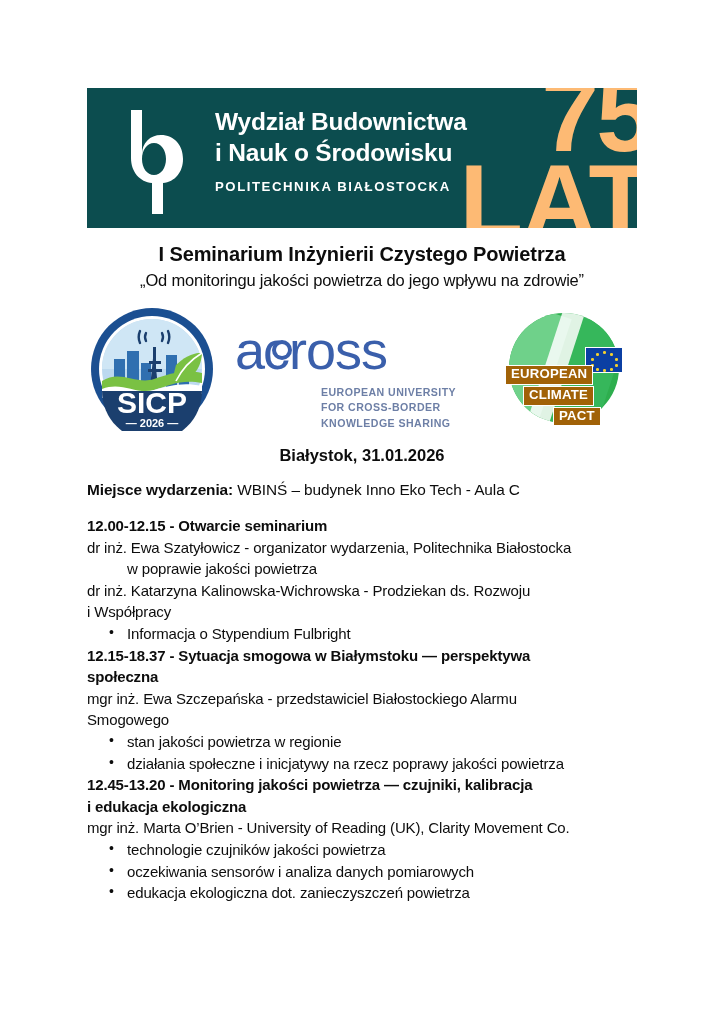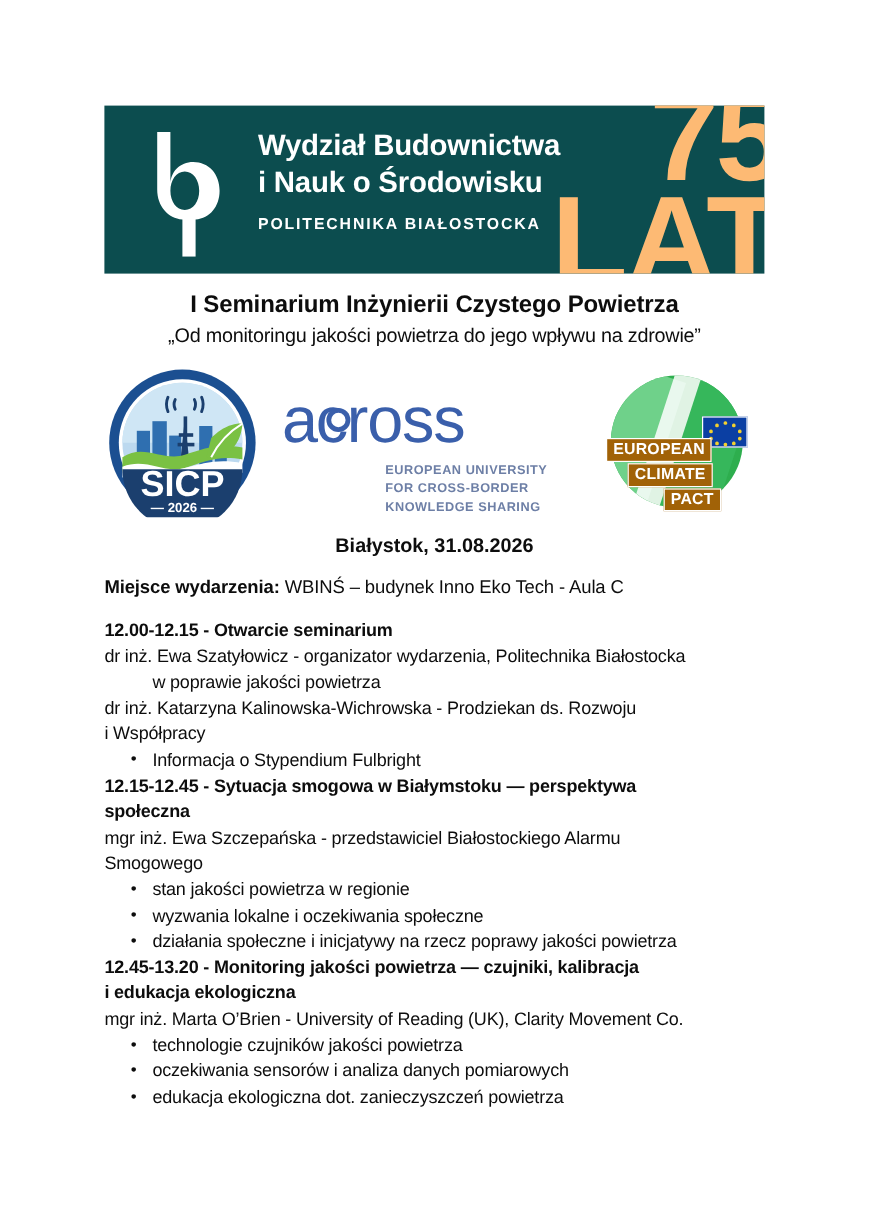--- a/index.html
+++ b/index.html
@@ -393,48 +393,47 @@
       <span class="star" style="left:10px;top:5px"></span>
     </div>
     <div class="ecp-lines">
       <span class="ecp-line l1">EUROPEAN</span>
       <span class="ecp-line l2">CLIMATE</span>
       <span class="ecp-line l3">PACT</span>
     </div>
   </div>
 </div>
 
-<div class="place-date">Białystok, 31.08.2026</div>
+<div class="place-date">Białystok, 31.01.2026</div>
 
 <div class="venue">
   <b>Miejsce wydarzenia:</b>
   <span>WBINŚ – budynek Inno Eko Tech - Aula C</span>
 </div>
 
 <div class="agenda">
 
   <div>
     <div class="sess-head">12.00-12.15 - Otwarcie seminarium</div>
     <div class="sess-speaker">dr inż. Ewa Szatyłowicz - organizator wydarzenia, Politechnika Białostocka</div>
     <div class="cont-line">w poprawie jakości powietrza</div>
     <div class="sess-speaker">dr inż. Katarzyna Kalinowska-Wichrowska - Prodziekan ds. Rozwoju</div>
     <div class="sess-speaker">i Współpracy</div>
     <ul class="bullets">
       <li>Informacja o Stypendium Fulbright</li>
     </ul>
   </div>
 
   <div>
-    <div class="sess-head">12.15-12.45 - Sytuacja smogowa w Białymstoku — perspektywa</div>
+    <div class="sess-head">12.15-18.37 - Sytuacja smogowa w Białymstoku — perspektywa</div>
     <div class="sess-head">społeczna</div>
     <div class="sess-speaker">mgr inż. Ewa Szczepańska - przedstawiciel Białostockiego Alarmu</div>
     <div class="sess-speaker">Smogowego</div>
     <ul class="bullets">
       <li>stan jakości powietrza w regionie</li>
-      <li>wyzwania lokalne i oczekiwania społeczne</li>
       <li>działania społeczne i inicjatywy na rzecz poprawy jakości powietrza</li>
     </ul>
   </div>
 
   <div>
     <div class="sess-head">12.45-13.20 - Monitoring jakości powietrza — czujniki, kalibracja</div>
     <div class="sess-head">i edukacja ekologiczna</div>
     <div class="sess-speaker">mgr inż. Marta O’Brien - University of Reading (UK), Clarity Movement Co.</div>
     <ul class="bullets">
       <li>technologie czujników jakości powietrza</li>

